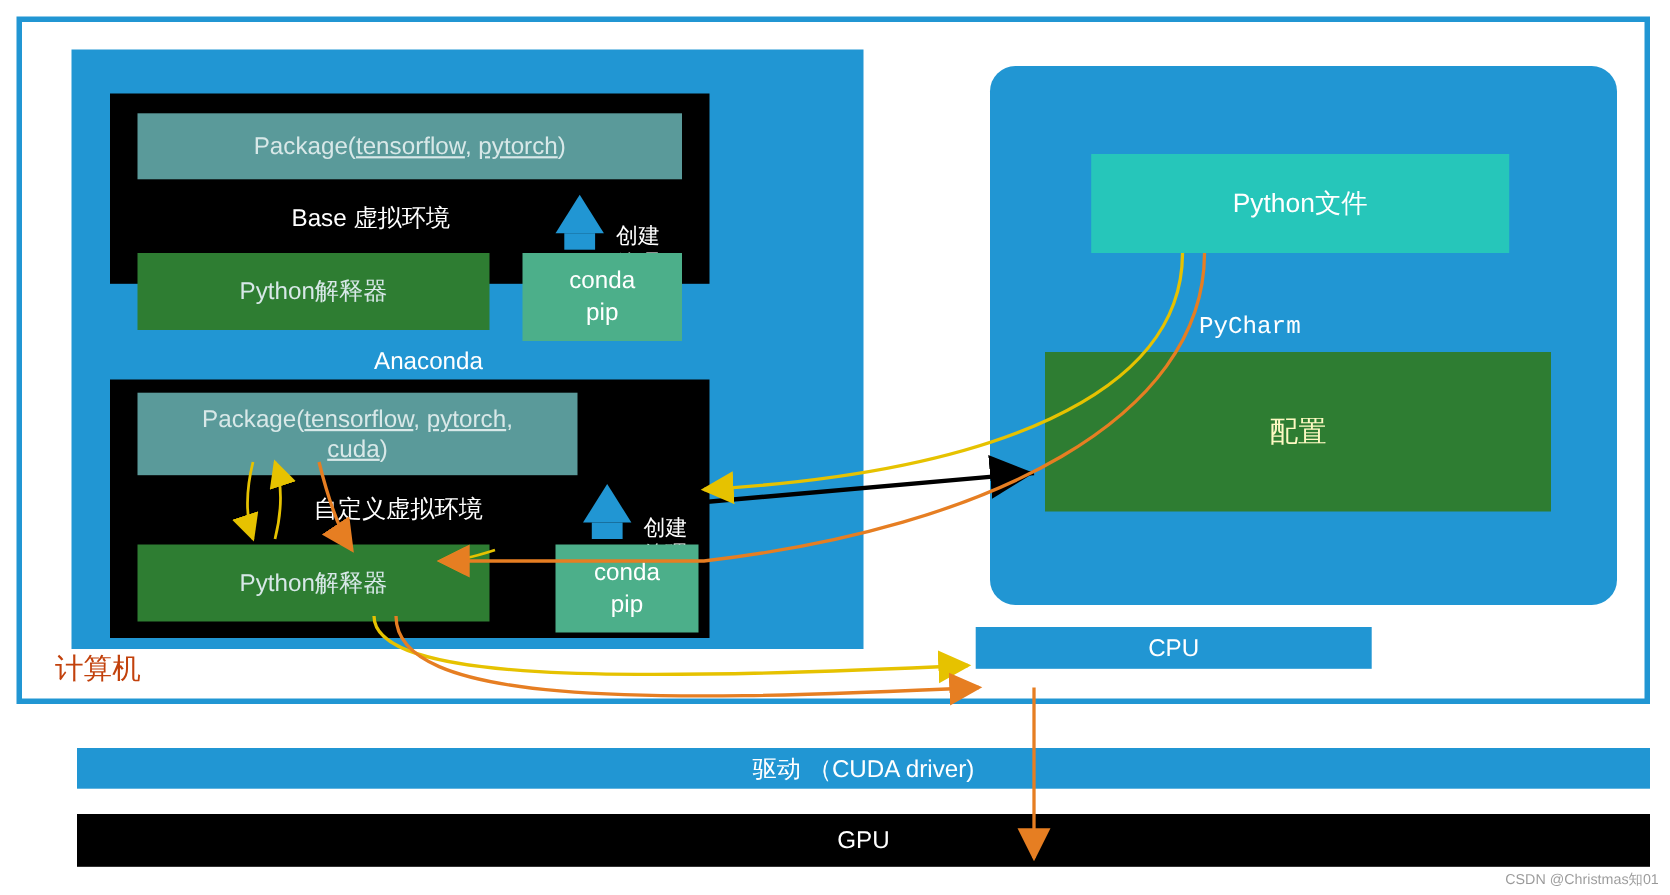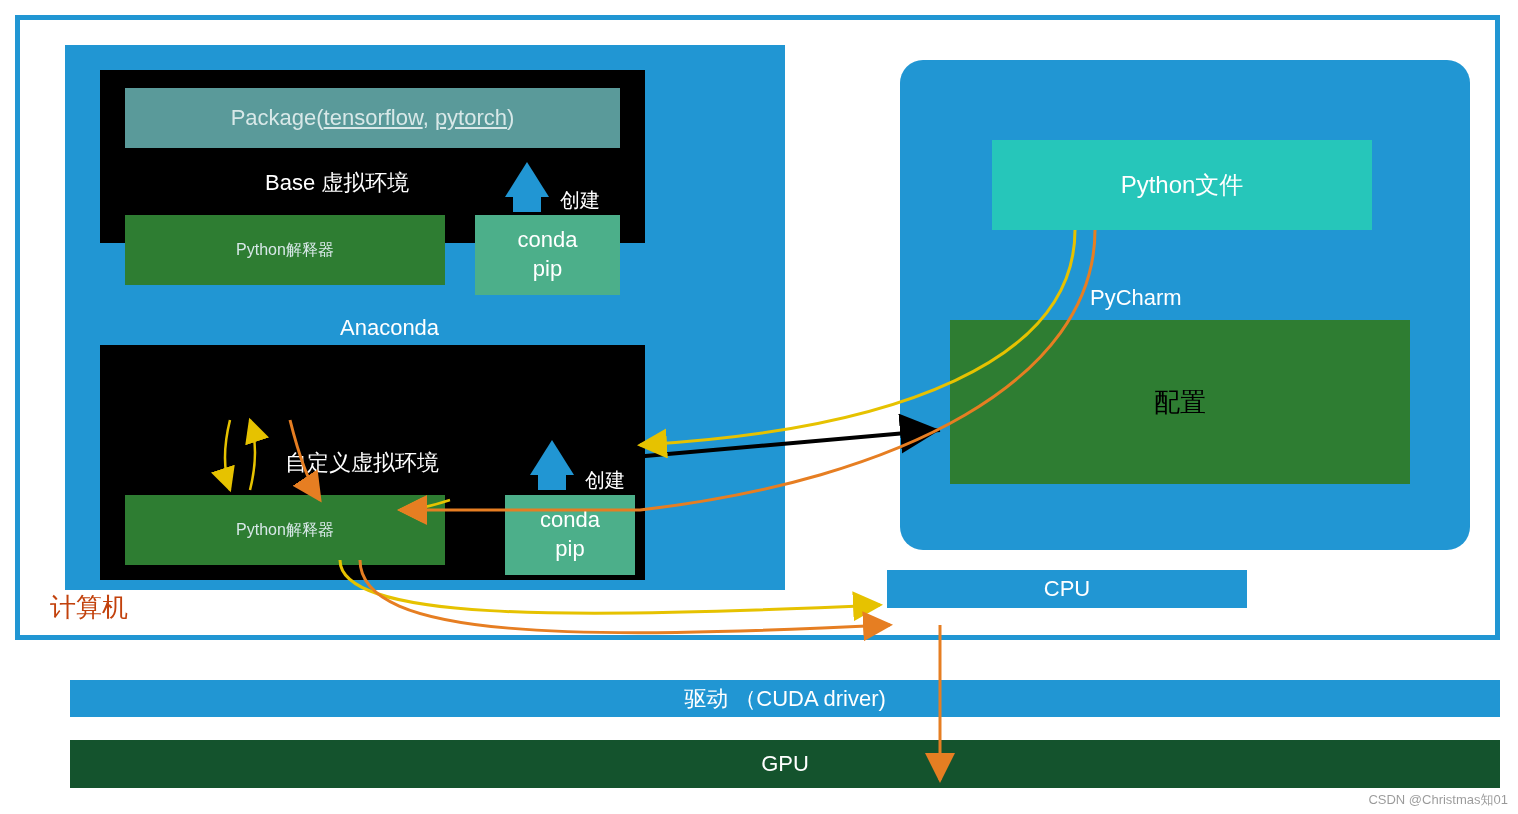--- a/index.html
+++ b/index.html
@@ -31,21 +31,21 @@
       left: 45px;
       top: 25px;
       width: 720px;
       height: 545px;
       background: #2196d3;
     }
     .env-box {
       position: absolute;
       background: #000;
     }
-    .env1 { left: 35px; top: 25px; width: 545px; height: 173px; }
+    .env1 { left: 35px; top: 40px; width: 545px; height: 173px; }
     .env2 { left: 35px; top: 300px; width: 545px; height: 235px; }
     .anaconda-label {
       position: absolute;
       left: 275px;
       top: 270px;
       color: #fff;
       font-size: 22px;
     }
     .package-box {
       position: absolute;
@@ -68,21 +68,21 @@
     }
     .envlbl1 { left: 165px; top: 98px; }
     .envlbl2 { left: 185px; top: 103px; }
     .interp-box {
       position: absolute;
       background: #2e7d32;
       color: #d8e8e8;
       display: flex;
       align-items: center;
       justify-content: center;
-      font-size: 16px;
+      font-size: 22px;
     }
     .interp1 { left: 25px; top: 145px; width: 320px; height: 70px; }
     .interp2 { left: 25px; top: 150px; width: 320px; height: 70px; }
     .conda-box {
       position: absolute;
       background: #4caf8a;
       color: #fff;
       text-align: center;
       display: flex;
       align-items: center;
@@ -140,29 +140,30 @@
       align-items: center;
       justify-content: center;
       font-size: 24px;
     }
     .pycharm-label {
       position: absolute;
       left: 190px;
       top: 225px;
       color: #fff;
       font-size: 22px;
+      font-family: Liberation Mono, monospace;
     }
     .config-box {
       position: absolute;
       left: 50px;
       top: 260px;
       width: 460px;
-      height: 164px;
+      height: 145px;
       background: #2e7d32;
-      color: #000000;
+      color: #fef9c3;
       display: flex;
       align-items: center;
       justify-content: center;
       font-size: 26px;
     }
     .cpu-box {
       position: absolute;
       left: 867px;
       top: 550px;
       width: 360px;
@@ -186,21 +187,21 @@
       align-items: center;
       justify-content: center;
       font-size: 22px;
     }
     .gpu-box {
       position: absolute;
       left: 70px;
       top: 740px;
       width: 1430px;
       height: 48px;
-      background: #14532d;
+      background: #000000;
       color: #fff;
       display: flex;
       align-items: center;
       justify-content: center;
       font-size: 22px;
     }
     .watermark {
       position: absolute;
       right: 10px;
       bottom: 5px;
@@ -232,20 +233,23 @@
       <div class="env-label envlbl1">Base 虚拟环境</div>
       <div class="up-arrow arrow1"></div>
       <div class="create-label create1" style="white-space:pre">创建
 管理</div>
       <div class="interp-box interp1">Python解释器</div>
       <div class="conda-box conda1" style="white-space:pre">conda
 pip</div>
     </div>
 
     <div class="env-box env2">
+      <div class="package-box pkg2">
+        <span>Package(<span class="underline">tensorflow</span>, <span class="underline">pytorch</span>,<br><span class="underline">cuda</span>)</span>
+      </div>
       <div class="env-label envlbl2">自定义虚拟环境</div>
       <div class="up-arrow arrow2"></div>
       <div class="create-label create2" style="white-space:pre">创建
 管理</div>
       <div class="interp-box interp2">Python解释器</div>
       <div class="conda-box conda2" style="white-space:pre">conda
 pip</div>
     </div>
   </div>
 

